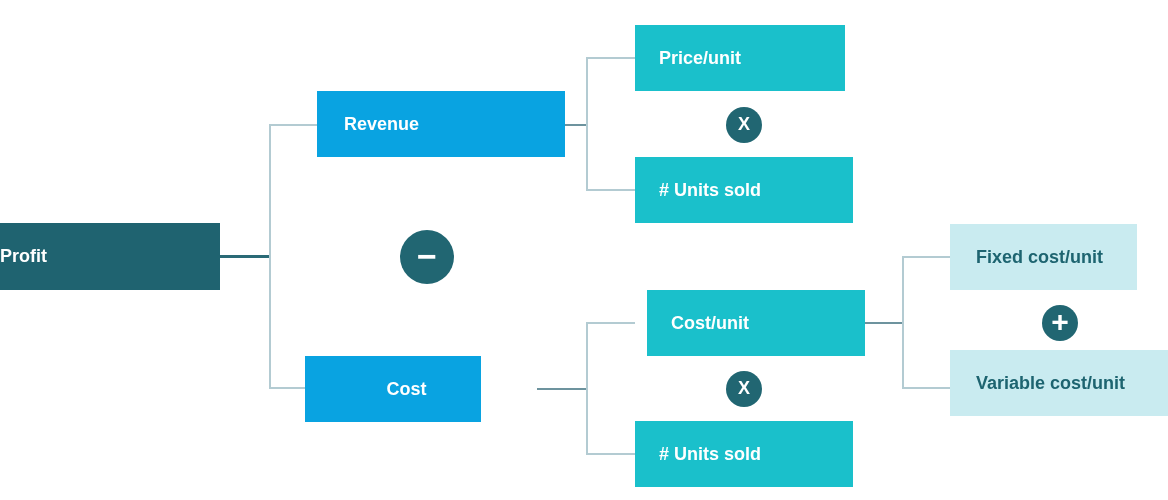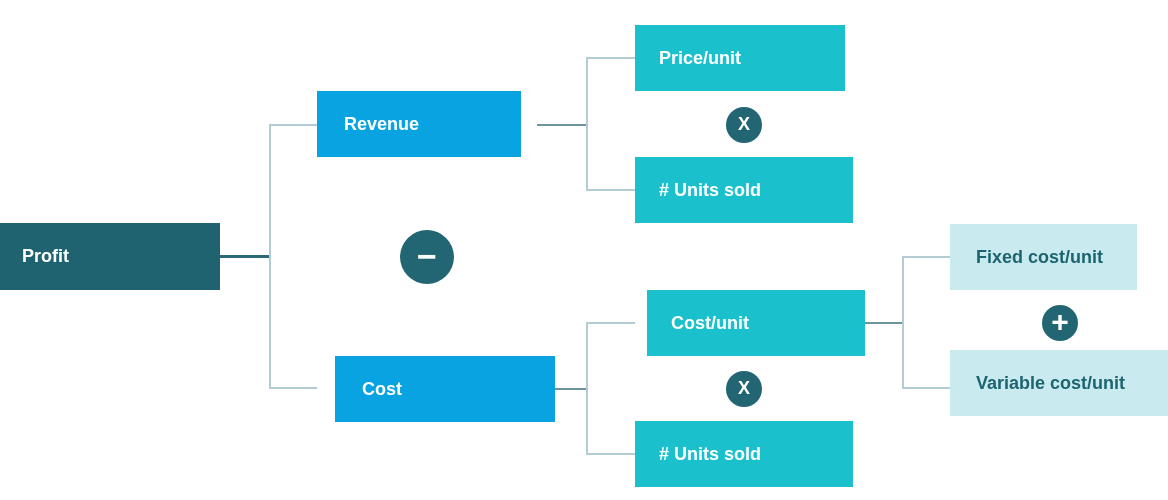--- a/index.html
+++ b/index.html
@@ -16,21 +16,21 @@
   }
   html,body{margin:0;padding:0;background:#ffffff;}
   .canvas{
     position:relative;width:1168px;height:500px;background:#ffffff;
     font-family:"Liberation Sans",sans-serif;overflow:hidden;
   }
   .node{
     position:absolute;height:66px;display:flex;align-items:center;
     font-weight:700;font-size:18px;box-sizing:border-box;
   }
-  .node.root{background:var(--root-fill);color:var(--root-text);padding-left:22px;}
+  .node.root{background:var(--root-fill);color:var(--root-text);}
   .node.level1{background:var(--level1-fill);color:#ffffff;padding-left:27px;}
   .node.level2{background:var(--level2-fill);color:#ffffff;padding-left:24px;}
   .node.level3{background:var(--level3-fill);color:var(--level3-text);padding-left:26px;}
   .line{position:absolute;}
   .h{height:2px;background:var(--connector);}
   .v{width:2px;background:var(--connector);}
   .stub{height:2px;background:var(--stub);}
   .root-stub{height:3px;background:var(--root-stub);}
   .op{
     position:absolute;border-radius:50%;background:var(--operator-fill);
@@ -64,24 +64,24 @@
   <div class="line h" style="left:586px;top:453px;width:49px;"></div>
 
   <div class="line stub" style="left:853px;top:322px;width:50px;"></div>
   <div class="line v" style="left:902px;top:256px;height:133px;"></div>
   <div class="line h" style="left:902px;top:256px;width:48px;"></div>
   <div class="line h" style="left:902px;top:387px;width:48px;"></div>
 
   <div class="node root" style="left:0;top:223px;width:220px;height:67px;">
     <span>Profit</span>
   </div>
-  <div class="node level1" style="left:317px;top:91px;width:204px;">
+  <div class="node level1" style="left:317px;top:91px;width:248px;">
     <span>Revenue</span>
   </div>
-  <div class="node level1" style="left:335px;top:356px;width:220px;">
+  <div class="node level1" style="left:305px;top:356px;width:176px;justify-content:center;">
     <span>Cost</span>
   </div>
   <div class="node level2" style="left:635px;top:25px;width:210px;">
     <span>Price/unit</span>
   </div>
   <div class="node level2" style="left:635px;top:157px;width:218px;">
     <span># Units sold</span>
   </div>
   <div class="node level2" style="left:635px;top:290px;width:218px;margin-left:12px;">
     <span>Cost/unit</span>

